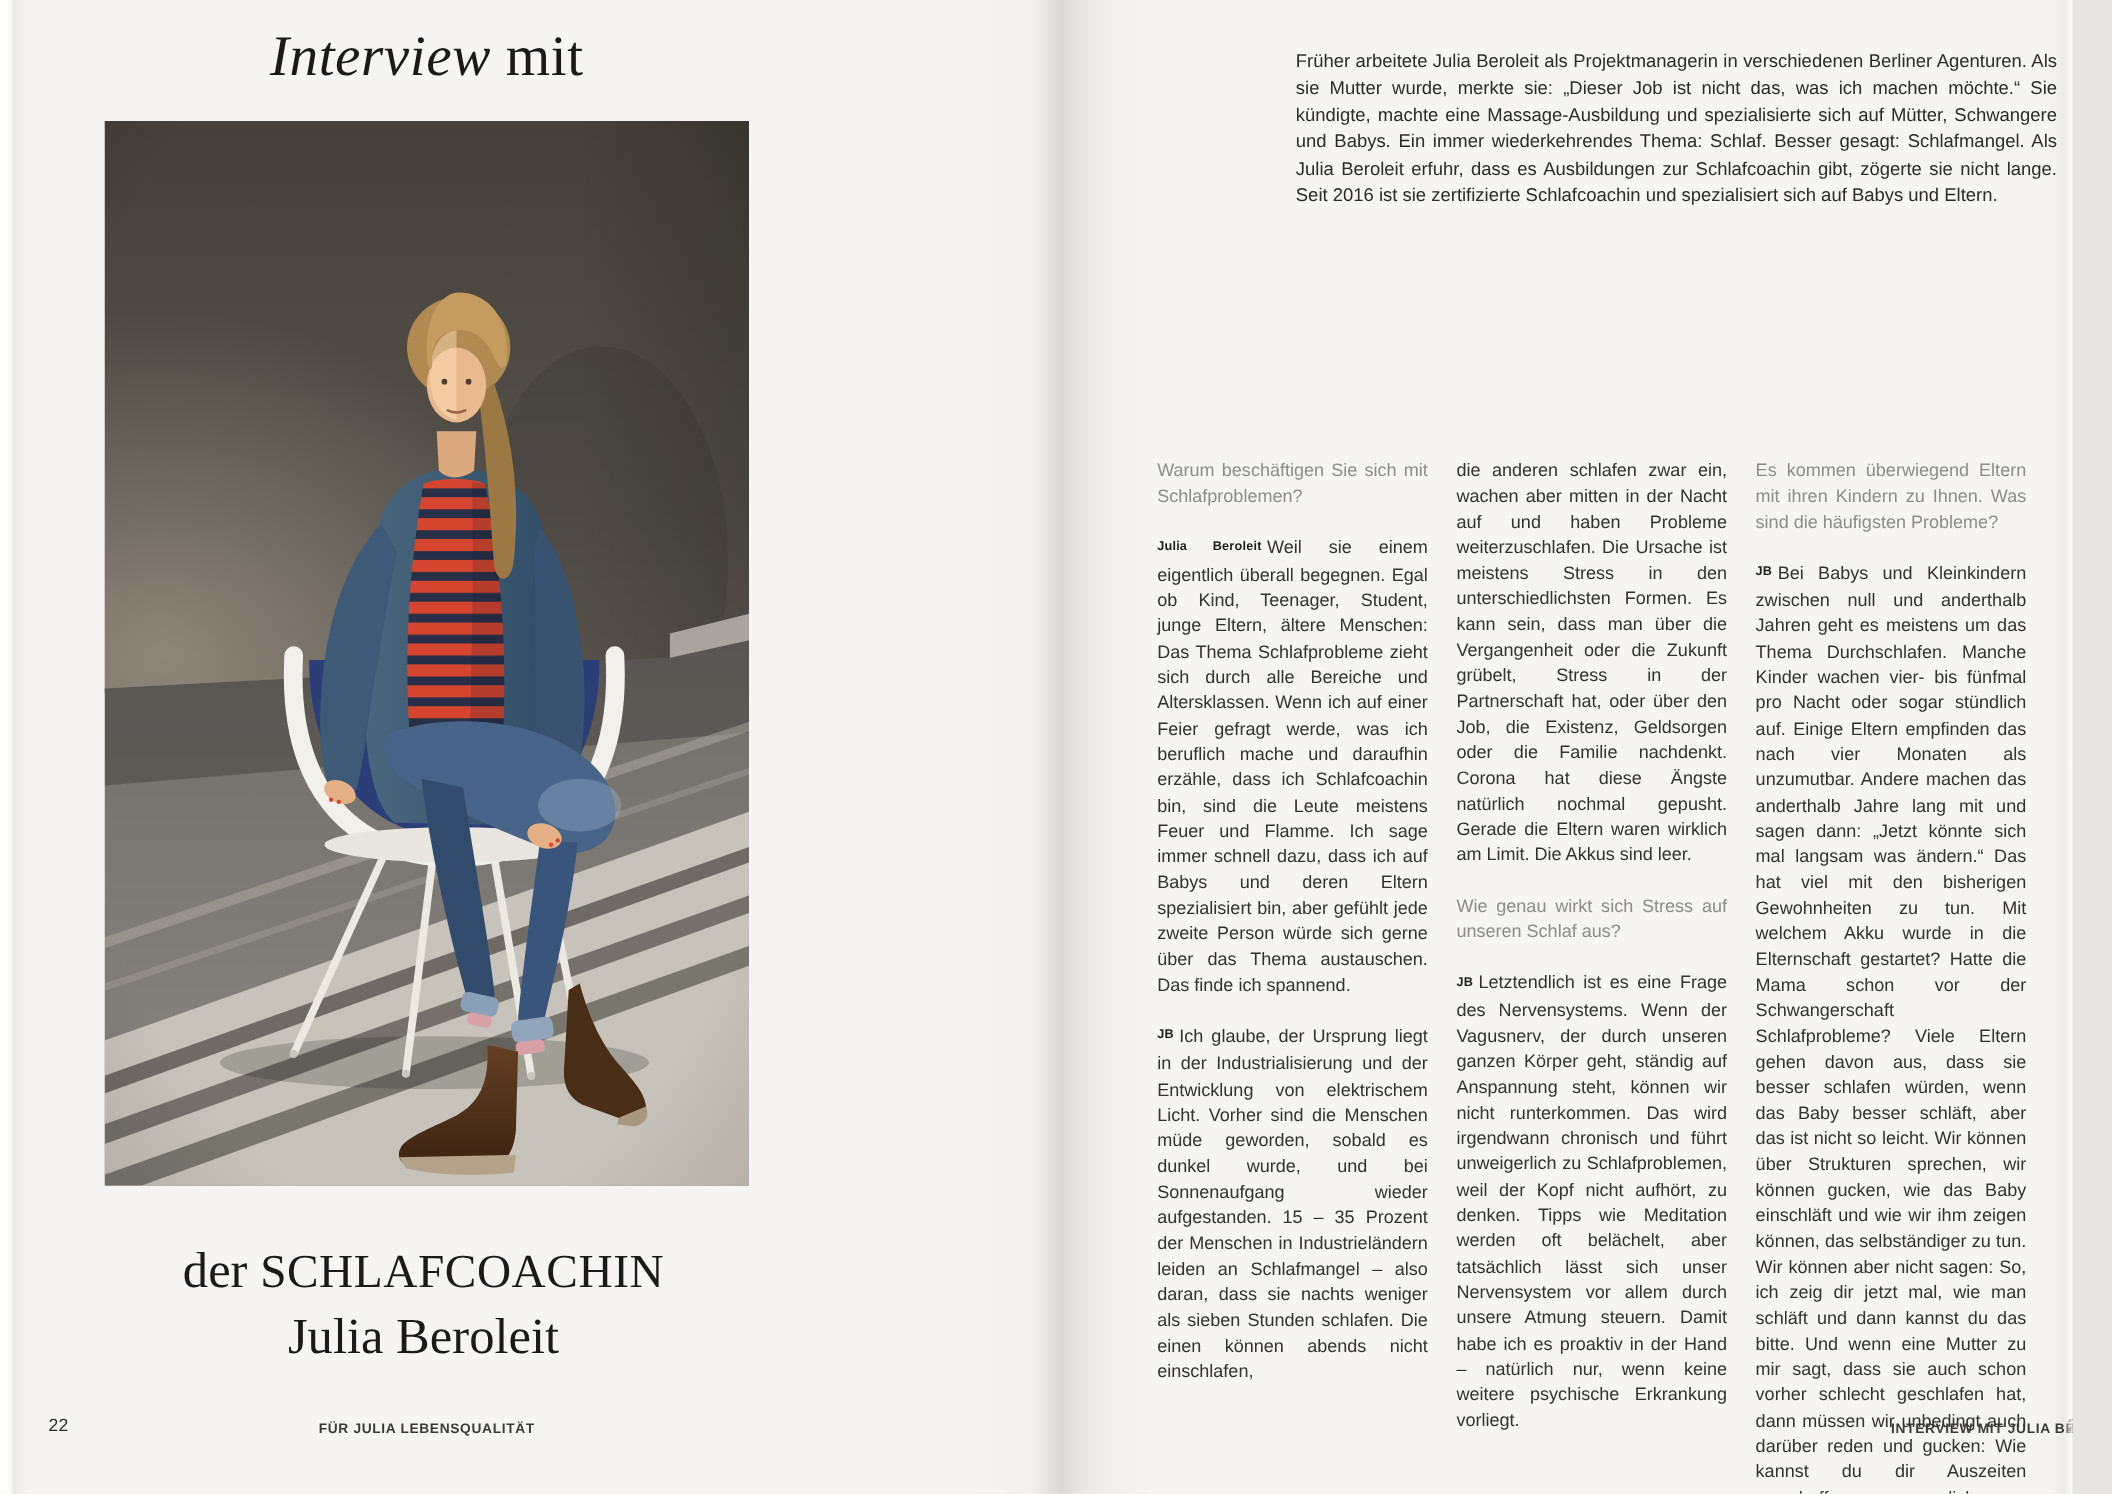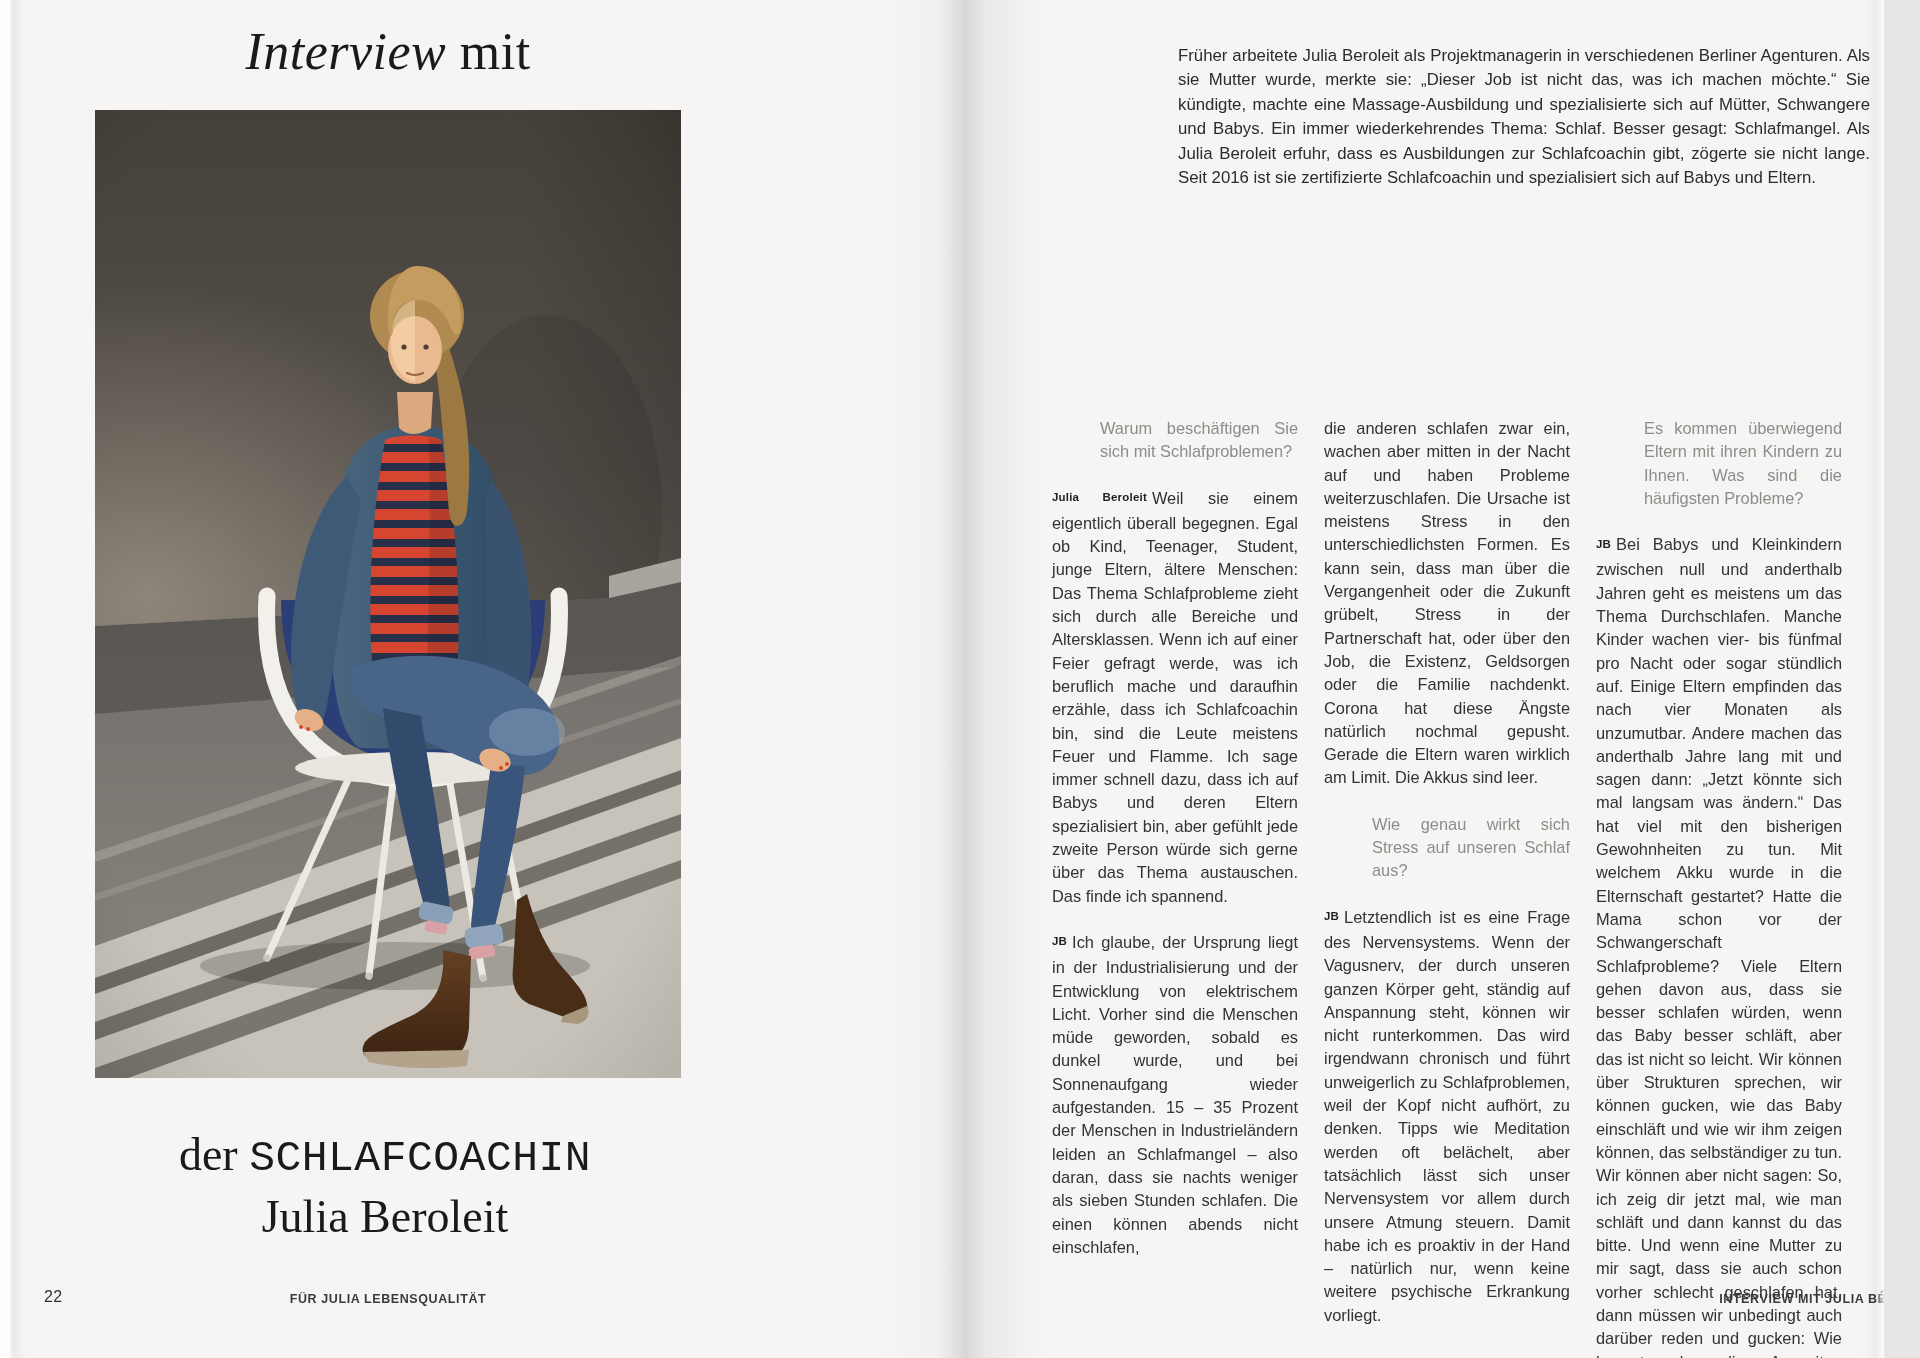--- a/index.html
+++ b/index.html
@@ -22,21 +22,21 @@
   .title em{font-style:italic;}
   .photo{position:absolute;left:95px;top:110px;width:586px;height:968px;margin:0;}
   .photo svg{display:block;}
   .subtitle{
     position:absolute;left:55px;top:1126px;width:660px;margin:0;
     text-align:center;font-weight:400;color:var(--ink,#1a1a1a);
     font-family:"Liberation Serif",serif;font-size:46px;line-height:58px;
   }
   .subtitle .line1,.subtitle .line2{display:block;}
   .subtitle .caps{
-    font-family:Liberation Mono, monospace;font-size:43px;letter-spacing:0.5px;
+    font-family:Liberation Serif, serif;font-size:43px;letter-spacing:0.5px;
   }
   .pagenum{
     position:absolute;top:1288px;font-size:16px;color:#2e2e2e;letter-spacing:0.3px;
   }
   .pn-left{left:44px;}
   .pn-right{right:22px;}
   .runfoot{
     position:absolute;top:1292px;font-size:12.5px;font-weight:bold;
     letter-spacing:0.6px;color:var(--footer-text,#3a3a3a);
   }
@@ -51,21 +51,21 @@
   }
   .columns{
     position:absolute;left:97px;top:417px;width:790px;
     display:flex;gap:26px;
   }
   .column{flex:1 1 0;min-width:0;}
   .column p{
     margin:0 0 23px 0;font-size:16.4px;line-height:23.3px;
     text-align:justify;hyphens:auto;-webkit-hyphens:auto;
   }
-  .column p.question{color:var(--question-text,#8d8c8a);margin-left:48px;}
+  .column p.question{color:var(--question-text,#8d8c8a);}
   .column p.answer{color:#323232;}
   .speaker{
     font-weight:bold;font-size:11.5px;letter-spacing:0.2px;color:#1f1f1f;
     position:relative;top:-2.5px;margin-right:5px;white-space:nowrap;
   }
 
   
   .fold{
     position:absolute;left:880px;top:0;width:170px;height:100%;pointer-events:none;
     background:linear-gradient(to right,

